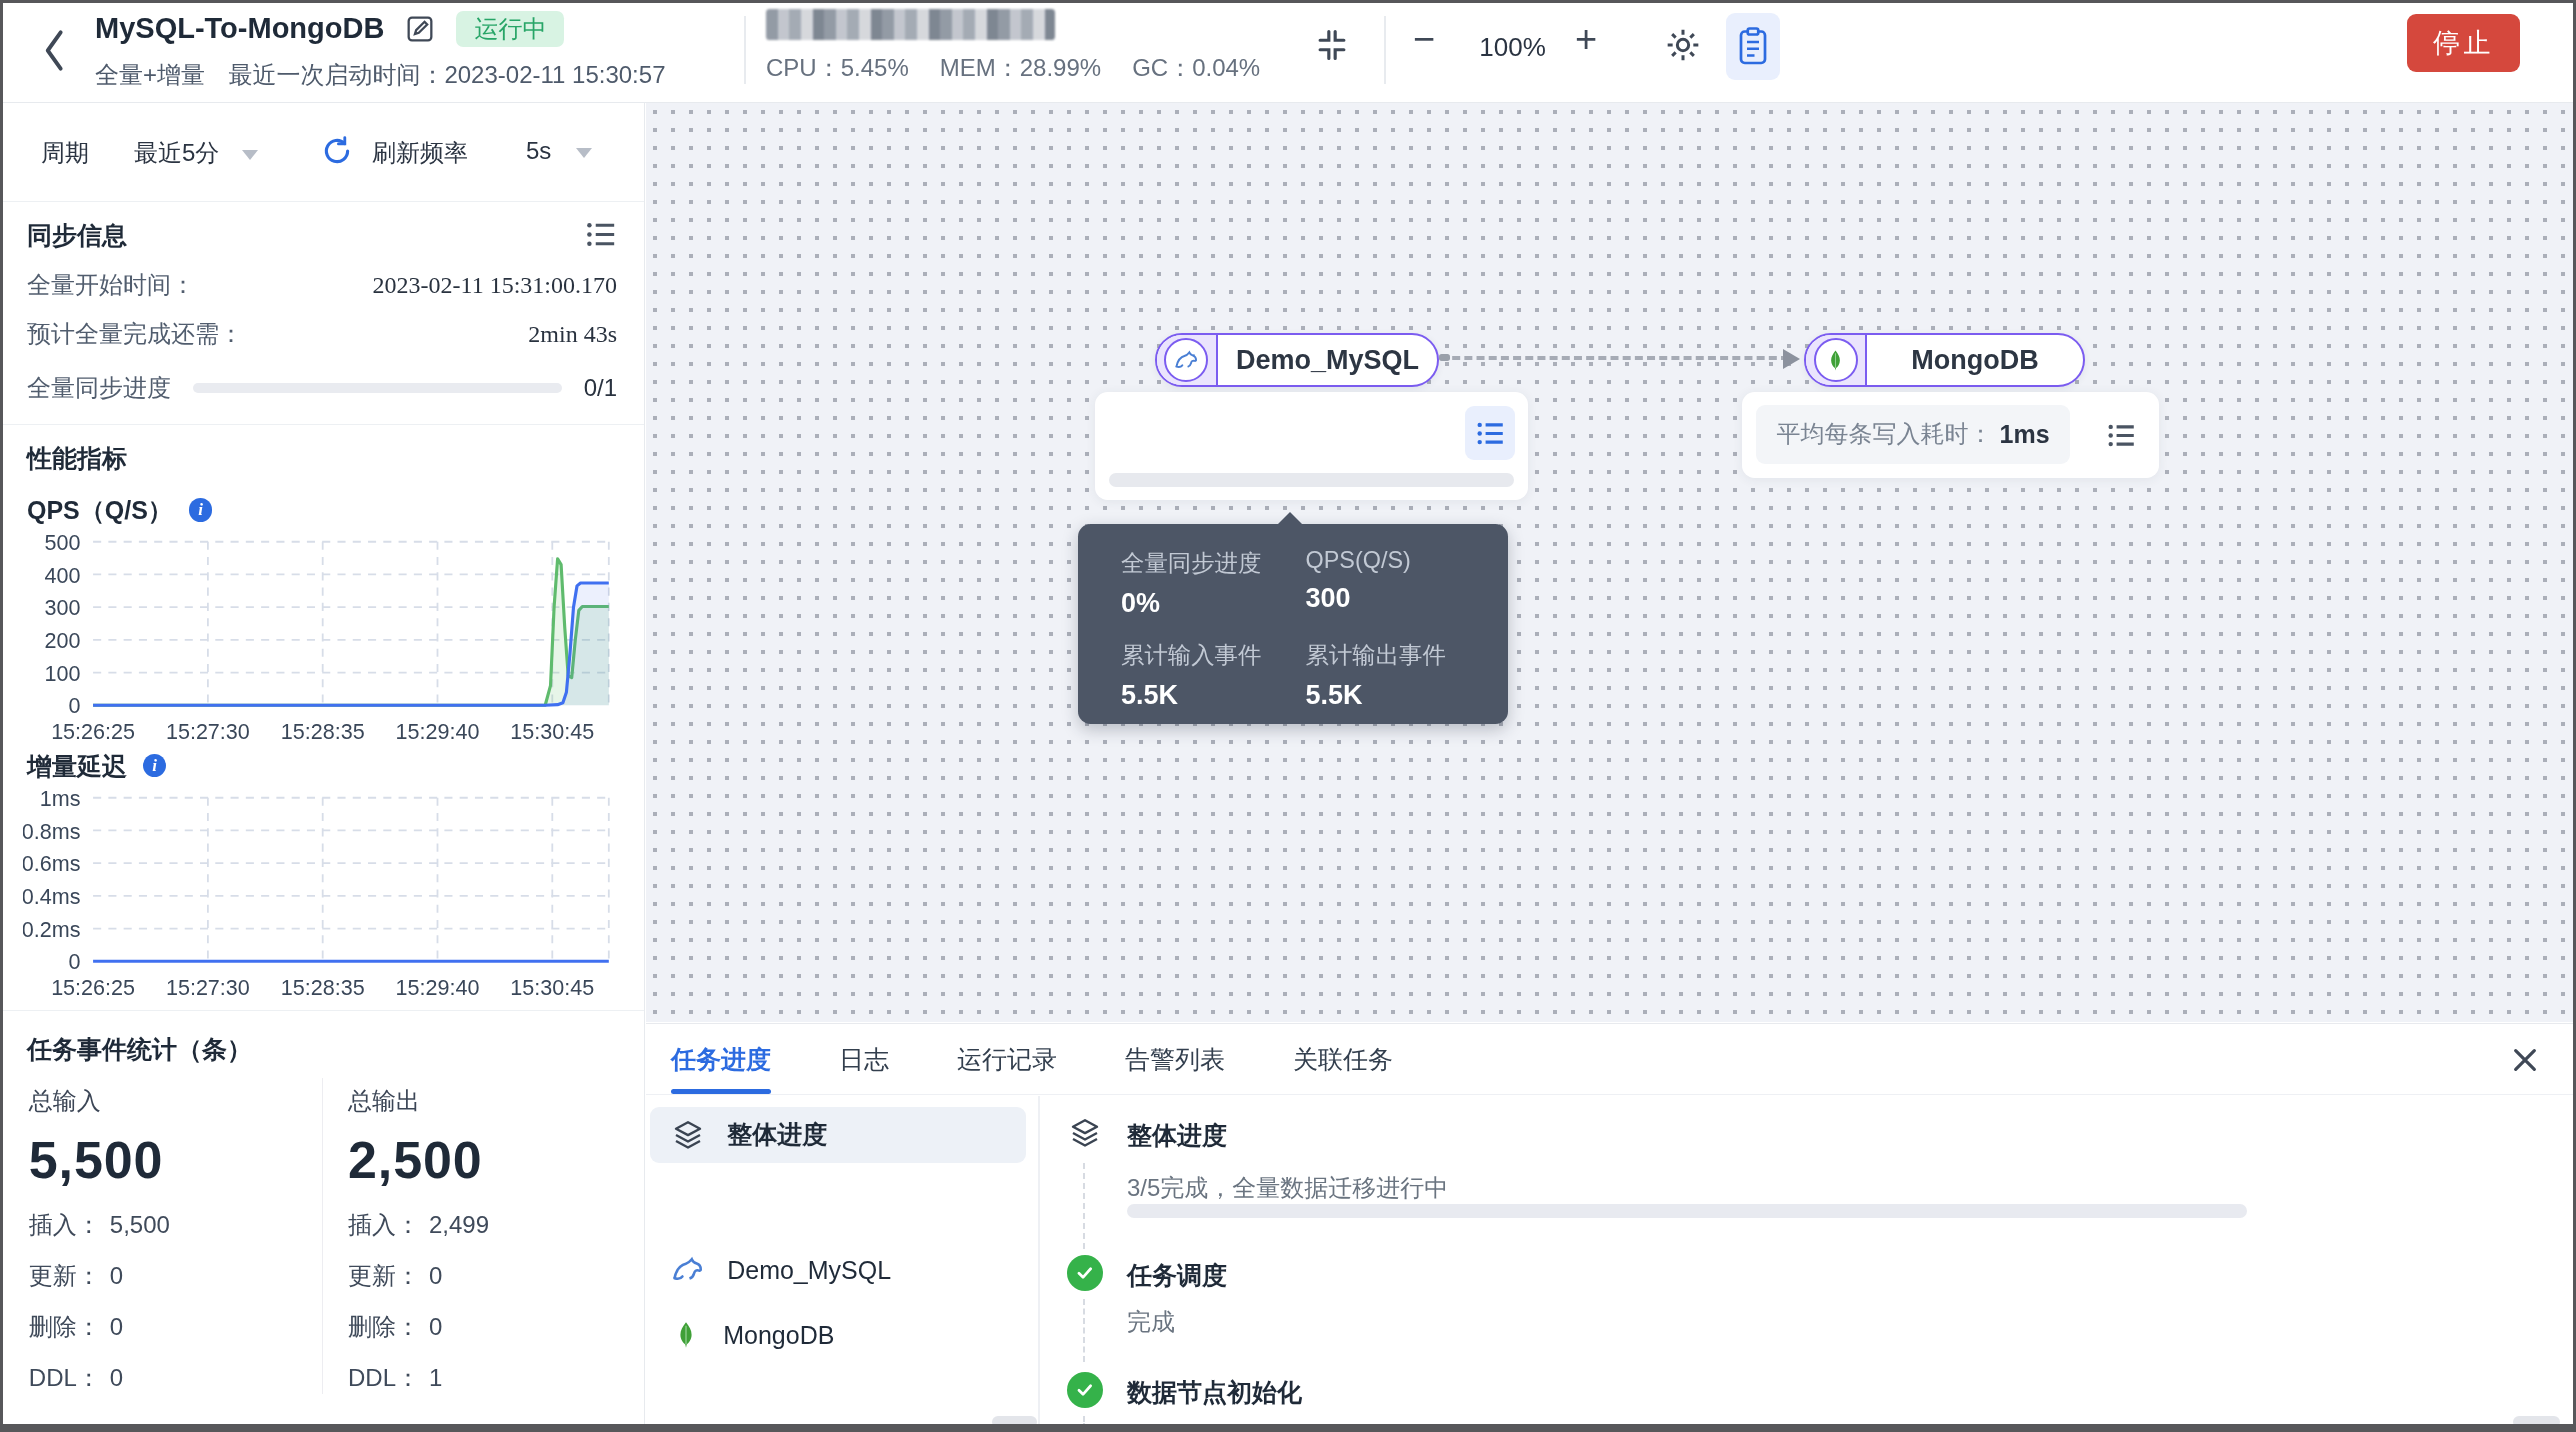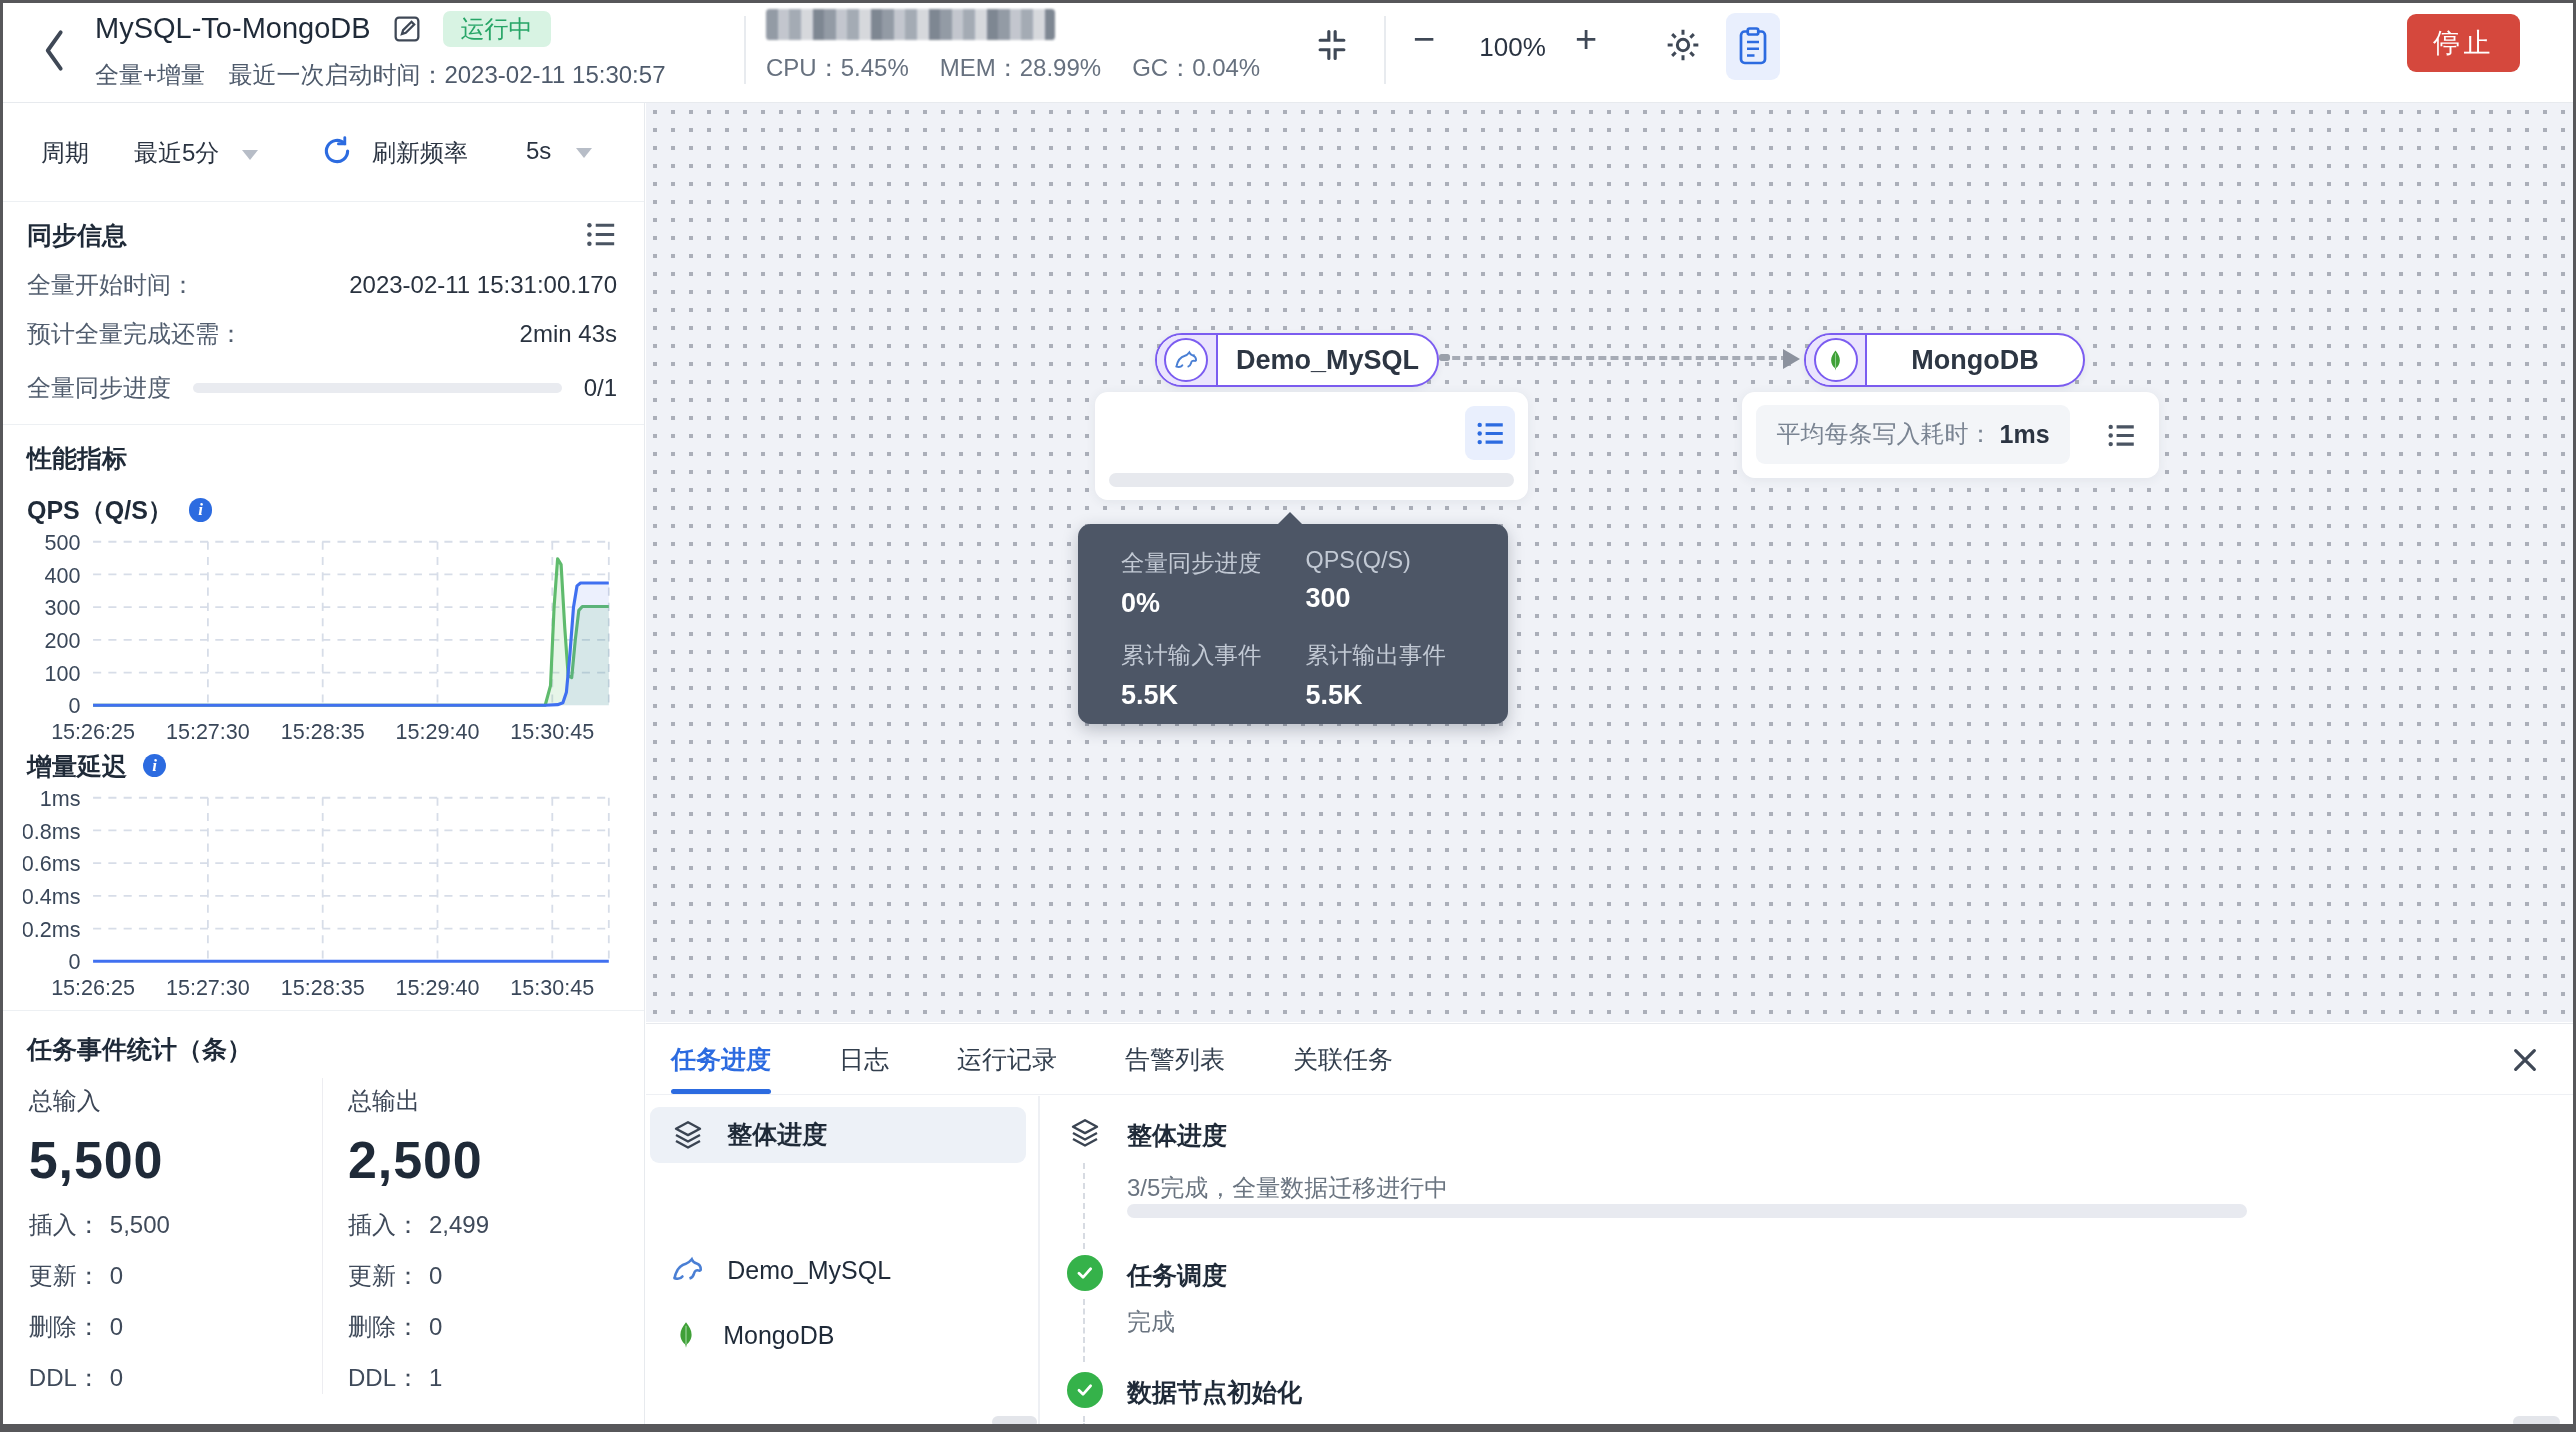--- a/index.html
+++ b/index.html
@@ -5,21 +5,21 @@
   html,body{margin:0;padding:0;}
   body{width:2576px;height:1433px;position:relative;overflow:hidden;background:#fff;
        font-family:"Liberation Sans","DejaVu Sans",sans-serif;color:#1f2a38;}
   #app{position:absolute;inset:0;}
   .window-frame{position:absolute;inset:0;border:3.6px solid #57575a;border-bottom-width:9px;pointer-events:none;z-index:99;}
 
   
   .header{position:absolute;left:0;top:0;right:0;height:102px;background:#fff;border-bottom:1.8px solid #e7eaee;z-index:5;}
   .back{position:absolute;left:40px;top:27px;width:36px;height:47px;cursor:pointer;}
   .title-row{position:absolute;left:95px;top:10.8px;display:flex;align-items:center;gap:20px;}
-  .page-title{font-size:29px;font-weight:400;color:#1f2a38;}
+  .page-title{font-size:29px;font-weight:700;color:#1f2a38;}
   .badge{background:#d8f3e3;color:#27a567;font-size:24px;padding:2px 18px;border-radius:7.2px;}
   .subtitle{position:absolute;left:95px;top:59px;font-size:24px;color:#4e5a6b;display:flex;gap:23.4px;}
   .vdiv{position:absolute;top:16px;height:68px;width:1.8px;background:#e8ebef;}
   .censor{position:absolute;left:766px;top:9px;width:289px;height:31px;border-radius:3.6px;opacity:.95;
     background-image:
       repeating-linear-gradient(90deg,#8f97a3 0 11.7px,#c3c8d0 11.7px 23.4px,#a2a9b4 23.4px 35px,#d8dbe0 35px 47px,#78818e 47px 58px),
       repeating-linear-gradient(0deg,rgba(255,255,255,.45) 0 10px,rgba(70,80,95,.35) 10px 20.7px);
     filter:blur(0.9px) contrast(.95);}
   .cpu-row{position:absolute;left:766px;top:52px;font-size:24px;color:#67717f;display:flex;gap:31px;white-space:nowrap;}
   .icon-btn{position:absolute;display:flex;align-items:center;justify-content:center;cursor:pointer;}
@@ -31,21 +31,21 @@
     letter-spacing:3.6px;cursor:pointer;}
 
   
   .sidepanel{position:absolute;left:0;top:103px;width:644px;bottom:0;background:#fff;border-right:1.8px solid #e7eaee;overflow:hidden;z-index:4;}
   .controls{height:98px;border-bottom:1.8px solid #edf0f3;position:relative;font-size:24px;color:#2b3442;}
   .ctl{position:absolute;top:34px;}
   .caret{display:inline-block;width:0;height:0;border-left:8px solid transparent;border-right:8px solid transparent;border-top:10.8px solid #b7bdc7;vertical-align:middle;}
   .section{border-bottom:1.8px solid #edf0f3;padding:12.6px 27px 20px 27px;}
   .sec-head{display:flex;justify-content:space-between;align-items:center;}
   .sec-title{font-size:25px;font-weight:700;color:#1f2a38;line-height:40px;}
-  .info-row{display:flex;justify-content:space-between;margin-top:12.6px;font-size:24px;line-height:36px;}
+  .info-row{display:flex;justify-content:space-between;margin-top:12.6px;font-size:24px;line-height:36px;font-family:Liberation Serif, serif;}
   .info-label{color:#515d6e;max-width:270px;}
   .info-value{color:#29323f;text-align:right;white-space:nowrap;}
   .prog-row{display:flex;align-items:center;margin-top:20px;font-size:24px;}
   .prog-row .info-label{white-space:nowrap;}
   .bar{flex:1;height:10px;background:#e9ebf0;border-radius:5.4px;margin:0 21.6px;overflow:hidden;}
   .bar .fill{height:100%;background:#2c6be0;border-radius:5.4px;width:0;}
   .chart-title-row{display:flex;align-items:center;gap:16px;margin-top:12.6px;}
   .chart-title{font-size:25px;font-weight:700;color:#1f2a38;line-height:38px;}
   .info-i{width:23.4px;height:23.4px;border-radius:50%;background:#2c6be0;color:#fff;font-size:17px;font-style:italic;
     font-weight:700;display:flex;align-items:center;justify-content:center;font-family:"Liberation Serif",serif;}

